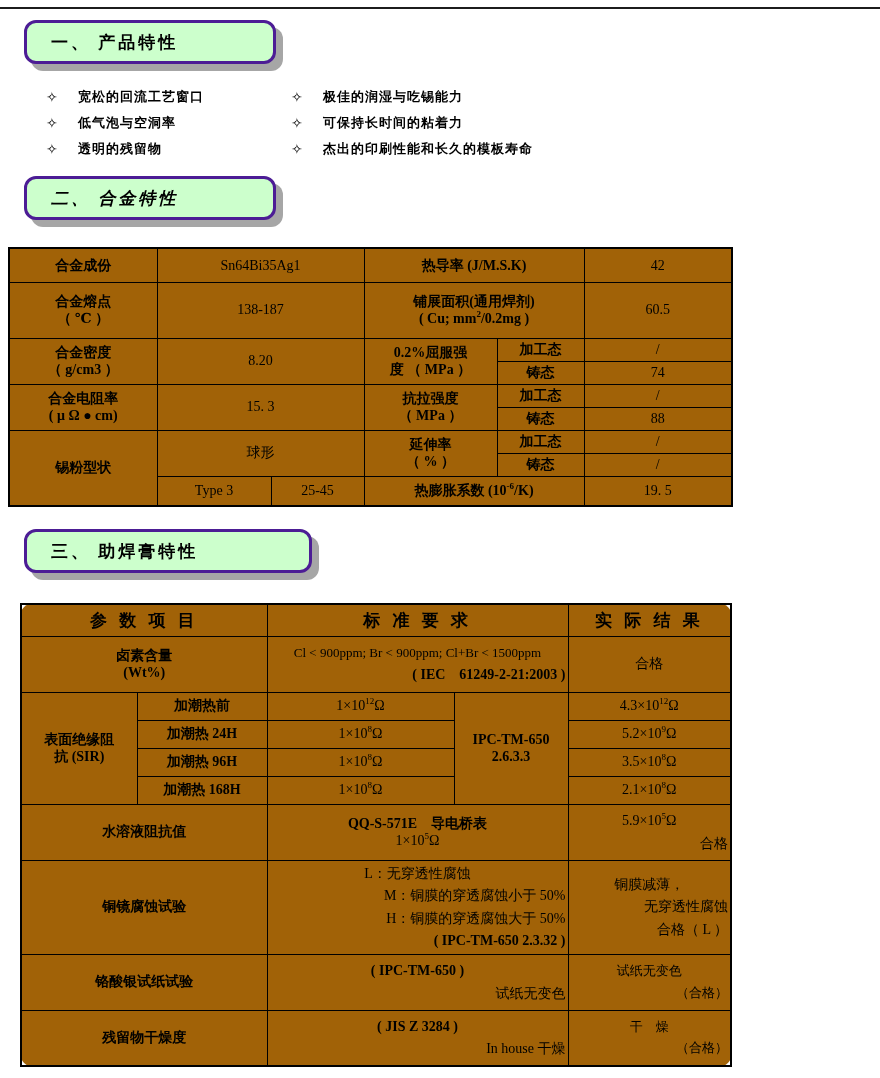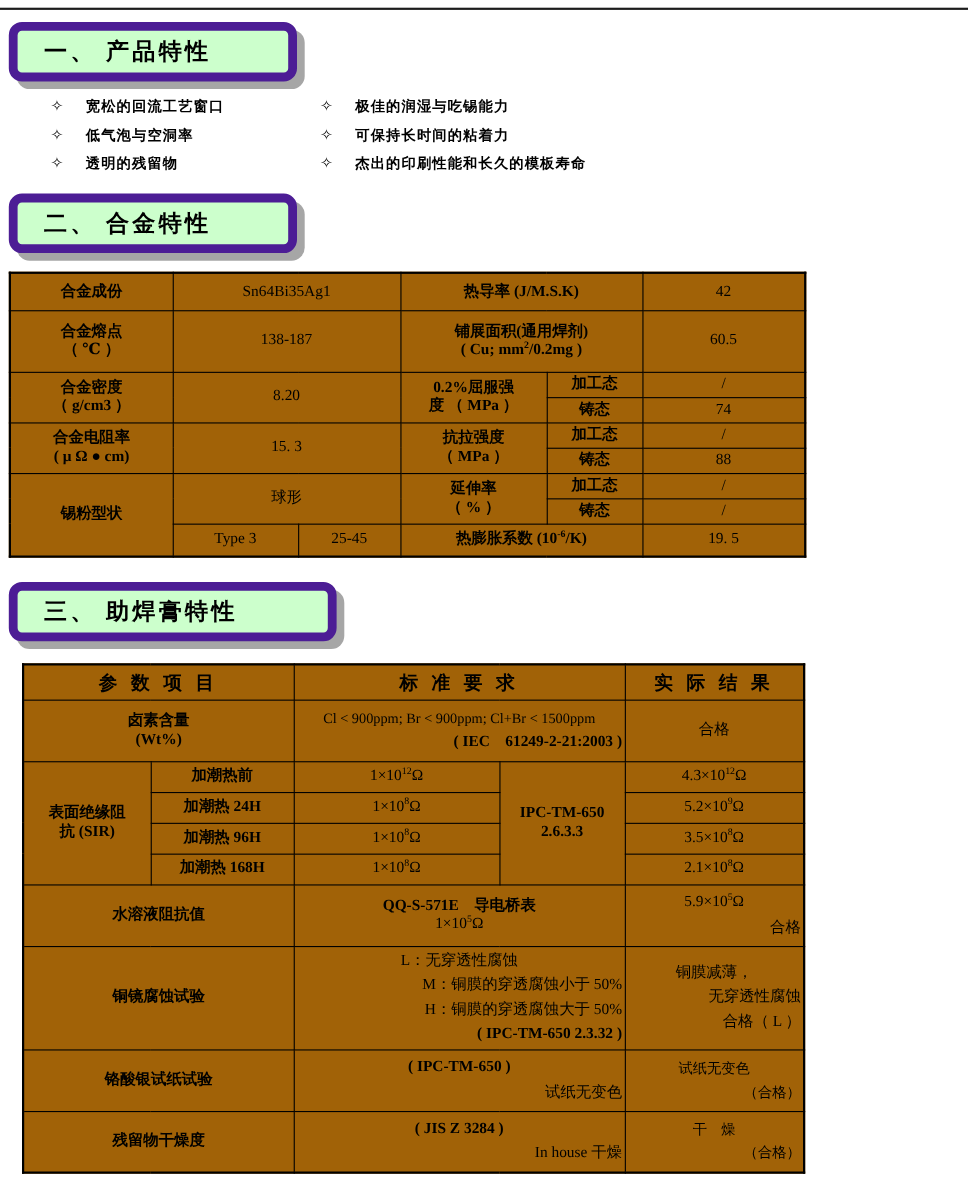--- a/index.html
+++ b/index.html
@@ -3,44 +3,44 @@
 <meta charset="utf-8">
 <style>
   html,body{margin:0;padding:0;background:#fff;}
   body{
     width:880px;height:1078px;position:relative;
     font-family:"Liberation Serif","DejaVu Serif",serif;color:#000;
   }
   .top-rule{position:absolute;top:7px;left:0;width:880px;height:0;border-top:2px solid #1c1c1c;}
   
   .banner{
-    position:absolute;left:8px;height:38px;
-    background:#ccffcc;border:8px solid #4c1d95;border-radius:12px;
+    position:absolute;left:24px;height:38px;
+    background:#ccffcc;border:3px solid #4c1d95;border-radius:12px;
     box-shadow:7px 7px 0 #a6a6a6;
     display:flex;align-items:center;padding-left:24px;
-    font-size:21px;font-weight:bold;letter-spacing:3px;
+    font-size:17px;font-weight:bold;letter-spacing:3px;
     font-family:"Liberation Serif","DejaVu Serif",serif;
   }
   #banner-1{top:20px;width:222px;}
-  #banner-2{top:176px;width:222px;}
+  #banner-2{top:176px;width:222px;font-style:italic;}
   #banner-3{top:529px;width:258px;}
   
   .features{position:absolute;top:84px;left:0;width:880px;}
   .feat-col{position:absolute;top:0;}
   .feat-col.left{left:46px;width:240px;}
   .feat-col.right{left:291px;width:330px;}
   .feat-item{height:26px;display:flex;align-items:center;font-weight:bold;font-size:13px;letter-spacing:1px;}
   .feat-item .diamond{width:32px;font-size:14px;font-weight:normal;}
   
   table{border-collapse:collapse;table-layout:fixed;position:absolute;background:#a16207;}
   table,td{border:1px solid #000;}
   table{border-width:2px;}
   td{text-align:center;vertical-align:middle;padding:0 2px;font-size:14px;line-height:1.25;overflow:hidden;}
   #alloy-table{left:8px;top:247px;width:723px;}
-  #flux-table{left:20px;top:603px;width:710px;}
+  #flux-table{left:20px;top:603px;width:710px;border-radius:14px;}
   .b{font-weight:bold;}
   .sm{font-size:13px;}
   sup{font-size:9px;line-height:0;}
   .hdr{font-size:17px;font-weight:bold;letter-spacing:4px;}
   .line{display:block;}
   .gap{margin-top:5px;text-align:right;}
 </style>
 </head>
 <body>
 

